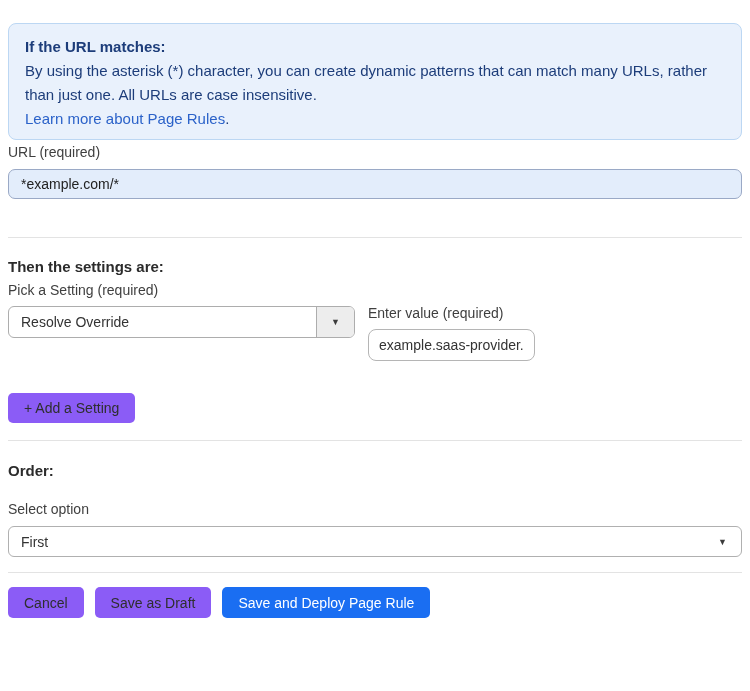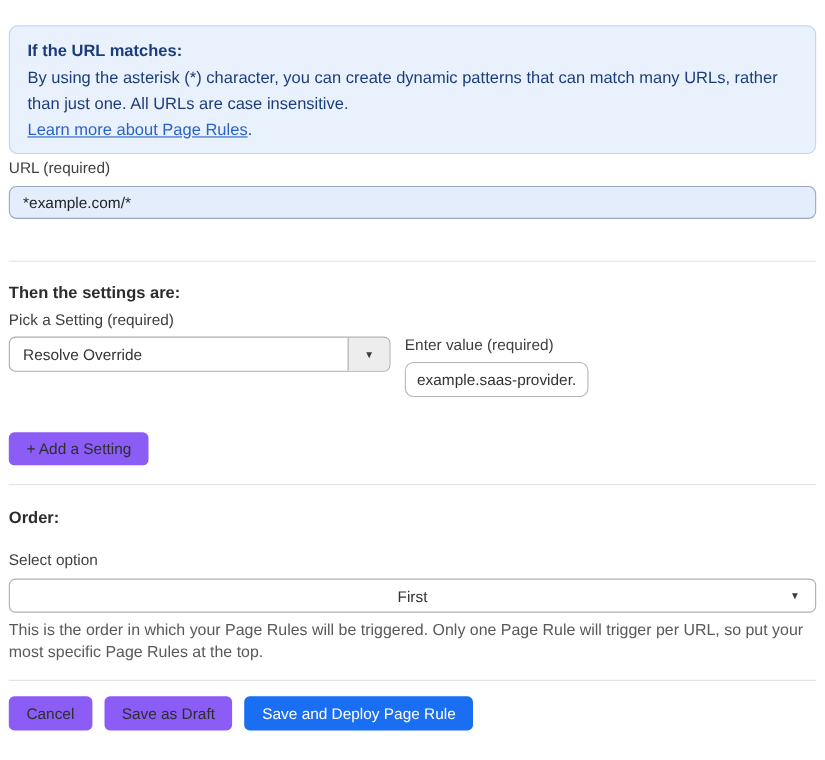--- a/index.html
+++ b/index.html
@@ -27,21 +27,20 @@
     border: 1px solid #bcd7f3;
     border-radius: 8px;
     padding: 11px 16px 8px 16px;
     font-size: 15px;
     line-height: 24px;
     color: #1d3d7a;
   }
   .info-box .info-heading { font-weight: bold; }
   .info-box a.info-link {
     color: #2b62c9;
-    text-decoration: underline;
     cursor: pointer;
   }
   .info-box .info-link-suffix { color: #1d3d7a; }
 
   .field-label {
     margin-top: 4px;
     font-size: 14px;
     color: #3f3f3f;
   }
 
@@ -160,21 +159,20 @@
     width: 100%;
     border: 1px solid #b0b0b0;
     border-radius: 6px;
     background: #ffffff;
     display: flex;
     align-items: center;
     padding: 0 12px;
     font-size: 14px;
     color: #333333;
     cursor: pointer;
-    justify-content: center;
   }
   .order-select .arrow-glyph {
     position: absolute;
     right: 14px;
     top: 50%;
     transform: translateY(-50%);
   }
 
   .help-text {
     margin-top: 6px;
@@ -232,21 +230,20 @@
   <hr class="divider divider-2">
 
   <div class="section-heading" style="margin-top:21px;">Order:</div>
 
   <div class="field-label" style="margin-top:22px;">Select option</div>
   <div class="order-select">
     <span>First</span>
     <span class="arrow-glyph">▼</span>
   </div>
 
-  <div class="help-text">This is the order in which your Page Rules will be triggered. Only one Page Rule will trigger per URL, so put your most specific Page Rules at the top.</div>
 
   <hr class="divider divider-3">
 
   <div class="actions-row">
     <button class="btn btn-gray">Cancel</button>
     <button class="btn btn-gray">Save as Draft</button>
     <button class="btn btn-primary">Save and Deploy Page Rule</button>
   </div>
 
 </div>

